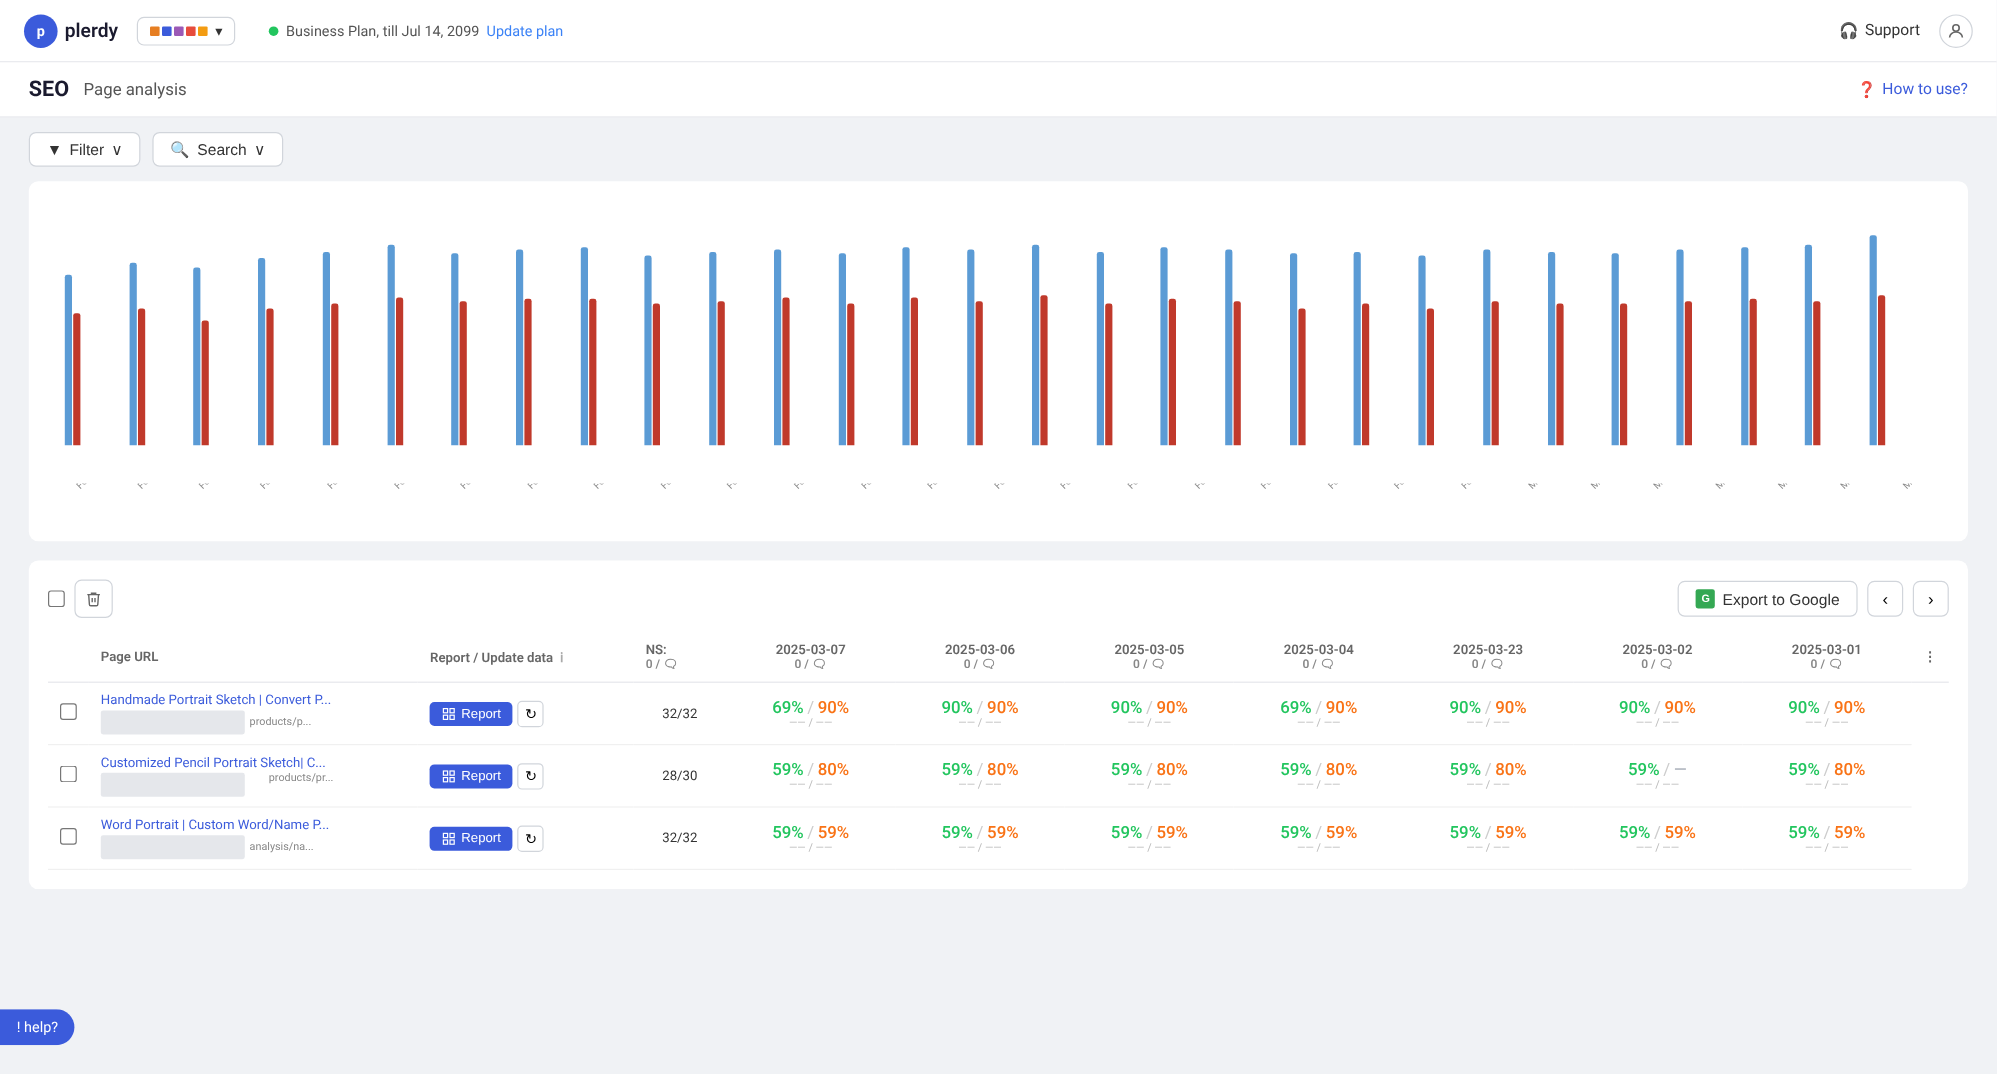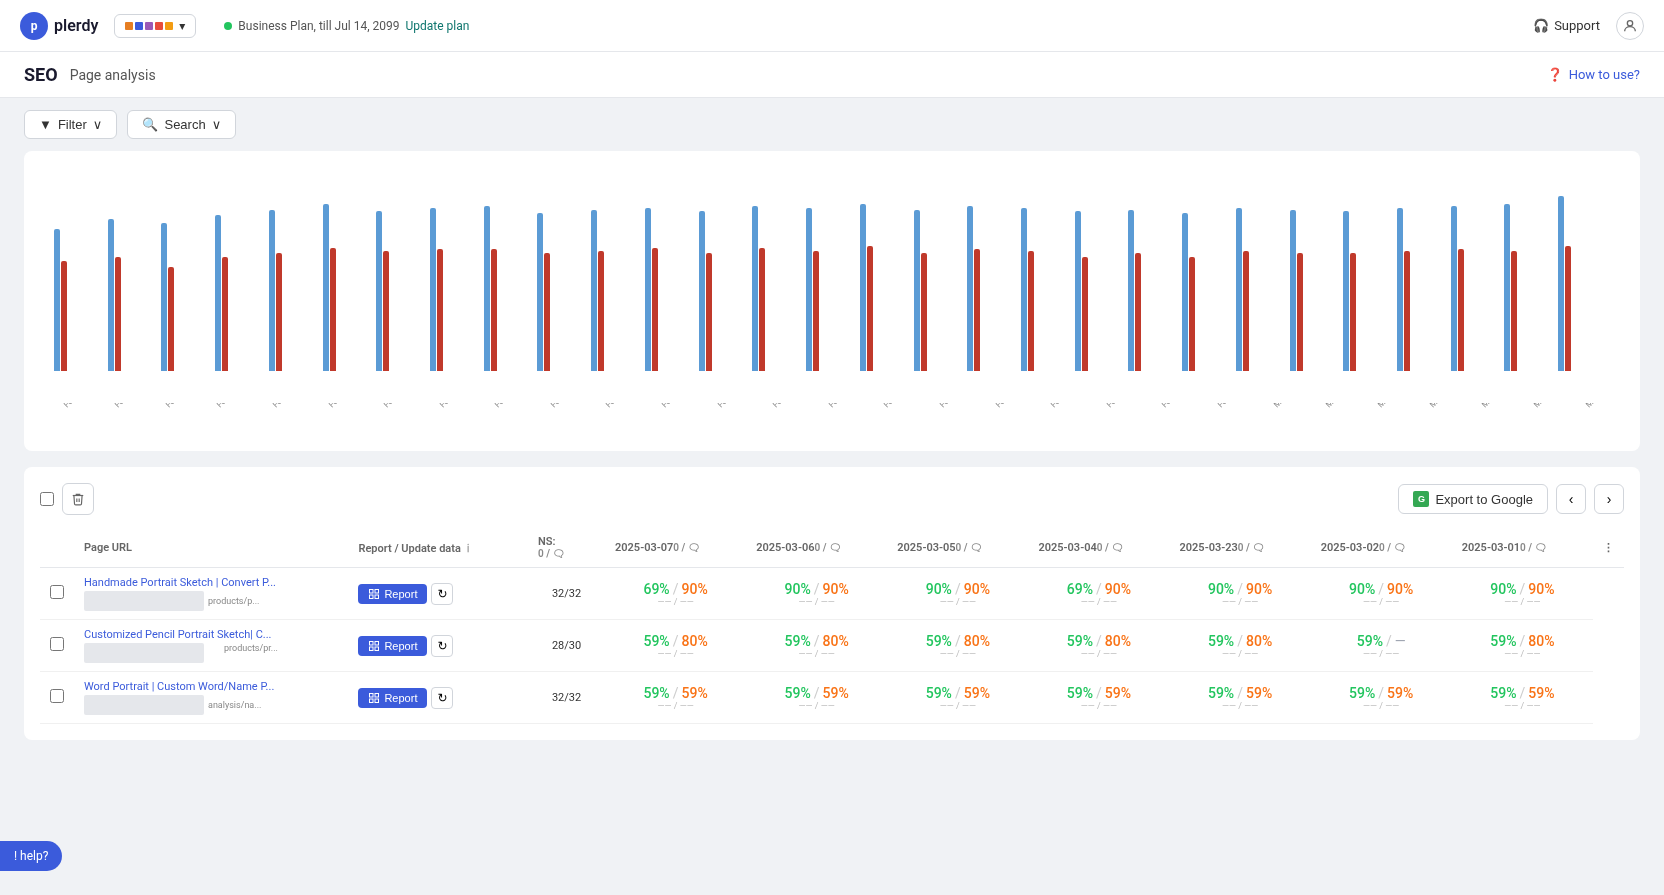--- a/index.html
+++ b/index.html
@@ -7,21 +7,21 @@
 
     
     .topnav { background: #fff; height: 52px; display: flex; align-items: center; padding: 0 20px; border-bottom: 1px solid #e5e7eb; gap: 16px; }
     .logo { display: flex; align-items: center; gap: 6px; font-weight: 600; font-size: 16px; color: #1a1a2e; }
     .logo-icon { width: 28px; height: 28px; background: #3b5bdb; border-radius: 50%; display: flex; align-items: center; justify-content: center; color: #fff; font-size: 12px; font-weight: 700; }
     .plan-selector { border: 1px solid #d1d5db; border-radius: 6px; padding: 4px 10px; display: flex; align-items: center; gap: 6px; cursor: pointer; font-size: 12px; }
     .plan-dots { display: flex; gap: 2px; }
     .plan-dot { width: 8px; height: 8px; border-radius: 1px; }
     .plan-info { display: flex; align-items: center; gap: 6px; margin-left: 12px; font-size: 12px; color: #555; }
     .plan-dot-green { width: 8px; height: 8px; background: #22c55e; border-radius: 50%; }
-    .update-link { color: #0f766e; text-decoration: none; font-size: 12px; }
+    .update-link { color: #3b82f6; text-decoration: none; font-size: 12px; }
     .nav-right { margin-left: auto; display: flex; align-items: center; gap: 16px; }
     .support-btn { display: flex; align-items: center; gap: 5px; font-size: 13px; color: #333; cursor: pointer; }
     .user-icon { width: 28px; height: 28px; border-radius: 50%; border: 1px solid #d1d5db; display: flex; align-items: center; justify-content: center; cursor: pointer; }
 
     
     .page-header { background: #fff; padding: 12px 24px; display: flex; align-items: center; justify-content: space-between; border-bottom: 1px solid #e5e7eb; }
     .page-header-left { display: flex; align-items: center; gap: 12px; }
     .seo-label { font-weight: 700; font-size: 18px; color: #1a1a2e; }
     .page-analysis { color: #555; font-size: 14px; }
     .how-to-use { display: flex; align-items: center; gap: 5px; color: #3b5bdb; font-size: 13px; cursor: pointer; }
@@ -56,21 +56,21 @@
     .nav-arrow { width: 30px; height: 30px; border: 1px solid #d1d5db; border-radius: 6px; background: #fff; cursor: pointer; display: flex; align-items: center; justify-content: center; font-size: 14px; }
 
     
     .data-table { width: 100%; border-collapse: collapse; }
     .data-table th { padding: 8px 10px; text-align: left; font-size: 11px; color: #666; font-weight: 600; border-bottom: 1px solid #e5e7eb; white-space: nowrap; }
     .data-table td { padding: 8px 10px; border-bottom: 1px solid #f0f0f0; font-size: 11px; vertical-align: middle; }
     .col-url { min-width: 200px; }
     .col-report { min-width: 140px; }
     .col-ns { min-width: 60px; text-align: center; }
     .col-date { min-width: 110px; text-align: center; }
-    .date-header { display: flex; flex-direction: row; align-items: center; }
+    .date-header { display: flex; flex-direction: column; align-items: center; }
     .page-url-cell { display: flex; flex-direction: column; gap: 2px; }
     .page-url-link { color: #3b5bdb; text-decoration: none; font-size: 11px; white-space: nowrap; overflow: hidden; text-overflow: ellipsis; max-width: 200px; }
     .page-url-thumb { height: 20px; background: #e5e7eb; border-radius: 2px; width: 120px; }
     .report-cell { display: flex; align-items: center; gap: 4px; }
     .report-btn { display: flex; align-items: center; gap: 4px; background: #3b5bdb; color: #fff; border: none; border-radius: 4px; padding: 4px 10px; cursor: pointer; font-size: 11px; }
     .refresh-btn { width: 22px; height: 22px; border: 1px solid #d1d5db; border-radius: 4px; background: #fff; cursor: pointer; display: flex; align-items: center; justify-content: center; font-size: 12px; }
     .score-pair { display: flex; align-items: center; justify-content: center; gap: 3px; font-size: 14px; }
     .score-green { color: #22c55e; font-weight: 500; }
     .score-orange { color: #f97316; font-weight: 500; }
     .score-separator { color: #ccc; }

